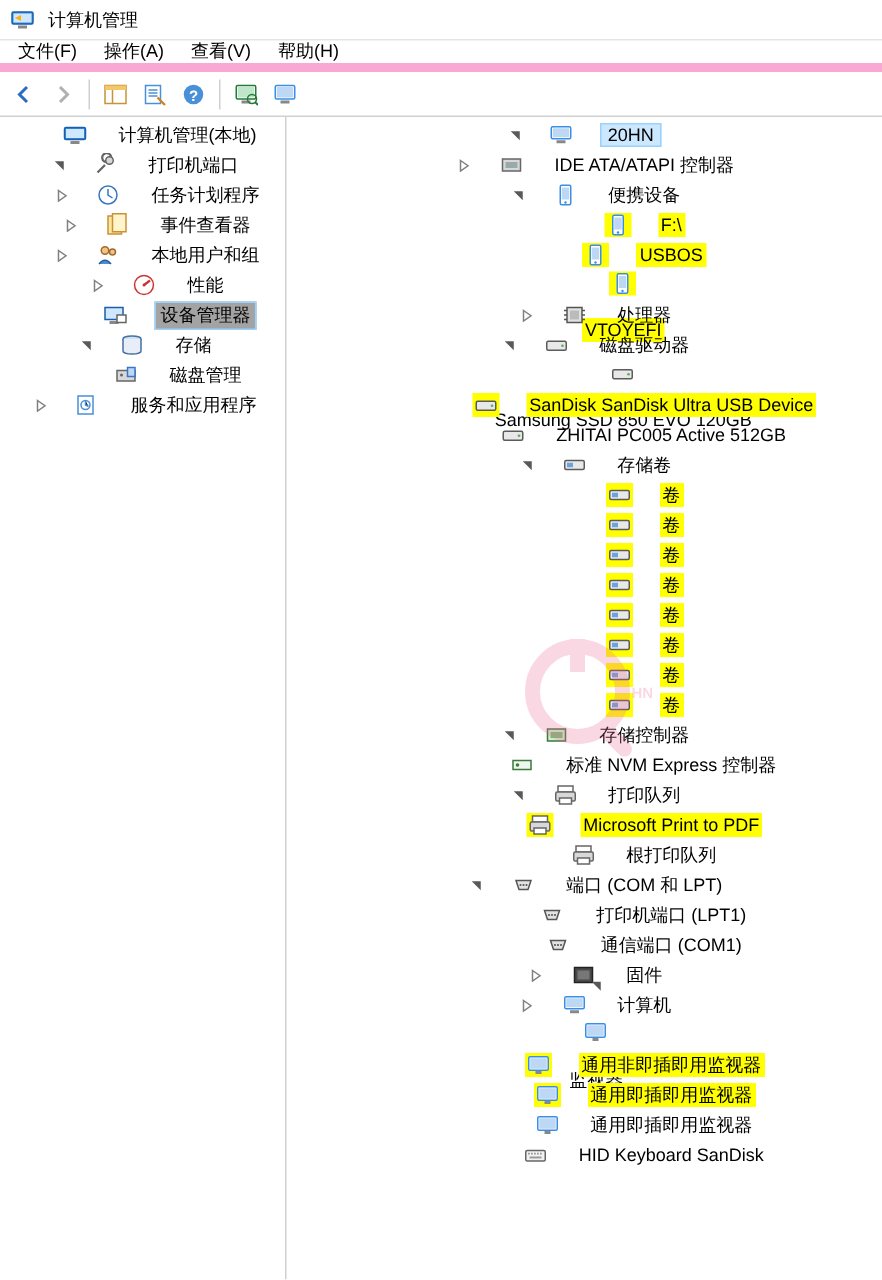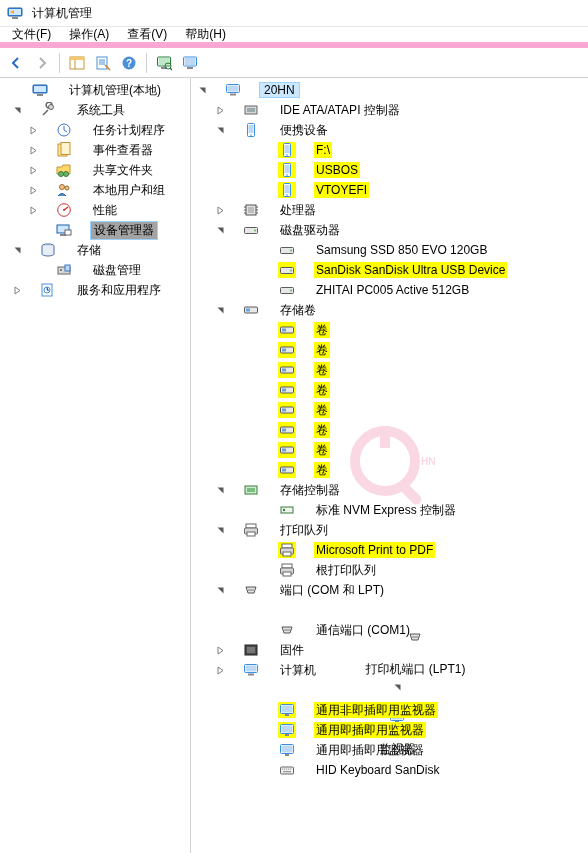--- a/index.html
+++ b/index.html
@@ -85,20 +85,21 @@
   }
   
   .tree, .tree ul { list-style: none; margin: 0; padding: 0; }
   .tree li { white-space: nowrap; }
   .node {
     display: flex; align-items: center;
     height: 20px;
     padding-right: 6px;
     cursor: default;
     gap: 15px;
+    justify-content: center;
   }
   .node.selected .label-wrap{
       background:#a3a3a3; border:1px solid #99d1ff; padding:0 1px;
   }
   .node.selected-root .label-wrap{
       background:#cce8ff; border:1px solid #99d1ff; padding:0 2px;
   }
   .expander {
     width: 14px; height: 14px;
     display: flex; align-items: center; justify-content: center;
@@ -222,21 +223,21 @@
                 <svg width="9" height="9" viewBox="0 0 9 9">
                     <path d="M1.5 1.5 L7.5 1.5 L1.5 7.5 Z" transform="rotate(90 4.5 4.5)" fill="#595959"></path>
                   </svg>
               </span>
               <span class="icon-slot">
                 <svg width="16" height="16" viewBox="0 0 16 16">
                     <path d="M3 13 L8 8 M10 6 A3 3 0 1 1 12 4" stroke="#666" stroke-width="1.5" fill="none"></path>
                     <circle cx="11" cy="5" r="2.5" fill="#d8d8d8" stroke="#666"></circle>
                   </svg>
               </span>
-              <span class="label-wrap"><span class="label">系统工具</span></span>
+              <span class="label-wrap"><span class="label">打印机端口</span></span>
             </div>
             <ul class="children">
               <li>
                   <div class="node" style="padding-left:26px">
                 <span class="expander">
                       <svg width="9" height="9" viewBox="0 0 9 9">
                         <path d="M2 1 L7 4.5 L2 8 Z" fill="none" stroke="#808080"></path>
                       </svg>
                     </span>
                 <span class="icon-slot">
@@ -255,37 +256,20 @@
                         <path d="M2 1 L7 4.5 L2 8 Z" fill="none" stroke="#808080"></path>
                       </svg>
                     </span>
                 <span class="icon-slot">
                       <svg width="16" height="16" viewBox="0 0 16 16">
                         <rect x="2" y="2" width="9" height="12" fill="#ffe79e" stroke="#c8923a"></rect>
                         <rect x="5" y="0.5" width="9" height="12" fill="#fff4cc" stroke="#c8923a"></rect>
                       </svg>
                     </span>
                 <span class="label-wrap"><span class="label">事件查看器</span></span>
-              </div>
-                </li>
-              <li>
-                  <div class="node" style="padding-left:26px">
-                <span class="expander">
-                      <svg width="9" height="9" viewBox="0 0 9 9">
-                        <path d="M2 1 L7 4.5 L2 8 Z" fill="none" stroke="#808080"></path>
-                      </svg>
-                    </span>
-                <span class="icon-slot">
-                      <svg width="16" height="16" viewBox="0 0 16 16">
-                        <path d="M1 5 L6 5 L7 3 L14 3 L14 12 L1 12 Z" fill="#ffd868" stroke="#c8923a"></path>
-                        <circle cx="5" cy="12" r="2.5" fill="#6bb36b" stroke="#3a7a3a"></circle>
-                        <circle cx="10" cy="12" r="2.5" fill="#6bb36b" stroke="#3a7a3a"></circle>
-                      </svg>
-                    </span>
-                <span class="label-wrap"><span class="label">共享文件夹</span></span>
               </div>
                 </li>
               <li>
                   <div class="node" style="padding-left:26px">
                 <span class="expander">
                       <svg width="9" height="9" viewBox="0 0 9 9">
                         <path d="M2 1 L7 4.5 L2 8 Z" fill="none" stroke="#808080"></path>
                       </svg>
                     </span>
                 <span class="icon-slot">
@@ -467,21 +451,21 @@
                       <svg width="16" height="16" viewBox="0 0 16 16">
                         <rect x="4.5" y="1.5" width="7" height="13" rx="1" fill="#fff" stroke="#3a8ee6"></rect>
                         <rect x="5.5" y="3" width="5" height="8" fill="#bcd8f5"></rect>
                         <circle cx="8" cy="13" r="0.8" fill="#3a8ee6"></circle>
                       </svg>
                     </span>
                     <span class="label-wrap"><span class="label hi">USBOS</span></span>
                   </div>
                 </li>
                 <li>
-                  <div class="node" style="padding-left: 58px;">
+                  <div class="node" style="padding-left: 58px; flex-direction: column;">
                     <span class="expander none"></span>
                     <span class="icon-slot hi">
                       <svg width="16" height="16" viewBox="0 0 16 16">
                         <rect x="4.5" y="1.5" width="7" height="13" rx="1" fill="#fff" stroke="#3a8ee6"></rect>
                         <rect x="5.5" y="3" width="5" height="8" fill="#bcd8f5"></rect>
                         <circle cx="8" cy="13" r="0.8" fill="#3a8ee6"></circle>
                       </svg>
                     </span>
                     <span class="label-wrap"><span class="label hi">VTOYEFI</span></span>
                   </div>
@@ -522,21 +506,21 @@
                 <span class="icon-slot">
                   <svg width="16" height="16" viewBox="0 0 16 16">
                     <rect x="1.5" y="5.5" width="13" height="6" rx="1" fill="#e8e8e8" stroke="#5b5b5b"></rect>
                     <circle cx="12" cy="8.5" r="0.9" fill="#53b457"></circle>
                   </svg>
                 </span>
                 <span class="label-wrap"><span class="label">磁盘驱动器</span></span>
               </div>
               <ul class="children">
                 <li>
-                  <div class="node" style="padding-left: 58px;">
+                  <div class="node" style="padding-left: 58px; flex-direction: column;">
                     <span class="expander none"></span>
                     <span class="icon-slot">
                       <svg width="16" height="16" viewBox="0 0 16 16">
                         <rect x="1.5" y="5.5" width="13" height="6" rx="1" fill="#e8e8e8" stroke="#5b5b5b"></rect>
                         <circle cx="12" cy="8.5" r="0.9" fill="#53b457"></circle>
                       </svg>
                     </span>
                     <span class="label-wrap"><span class="label">Samsung SSD 850 EVO 120GB</span></span>
                   </div>
                 </li>
@@ -767,21 +751,21 @@
                     <path d="M3 5 L13 5 L11 11 L5 11 Z" fill="#e2e2e2" stroke="#555"></path>
                     <circle cx="6" cy="8" r="0.7" fill="#555"></circle>
                     <circle cx="8" cy="8" r="0.7" fill="#555"></circle>
                     <circle cx="10" cy="8" r="0.7" fill="#555"></circle>
                   </svg>
                 </span>
                 <span class="label-wrap"><span class="label">端口 (COM 和 LPT)</span></span>
               </div>
               <ul class="children">
                 <li>
-                  <div class="node" style="padding-left: 58px; flex-direction: column;">
+                  <div class="node" style="padding-left: 58px;">
                     <span class="expander none"></span>
                     <span class="icon-slot">
                       <svg width="16" height="16" viewBox="0 0 16 16">
                         <path d="M3 5 L13 5 L11 11 L5 11 Z" fill="#e2e2e2" stroke="#555"></path>
                         <circle cx="6" cy="8" r="0.7" fill="#555"></circle>
                         <circle cx="8" cy="8" r="0.7" fill="#555"></circle>
                         <circle cx="10" cy="8" r="0.7" fill="#555"></circle>
                       </svg>
                     </span>
                     <span class="label-wrap"><span class="label">打印机端口 (LPT1)</span></span>

